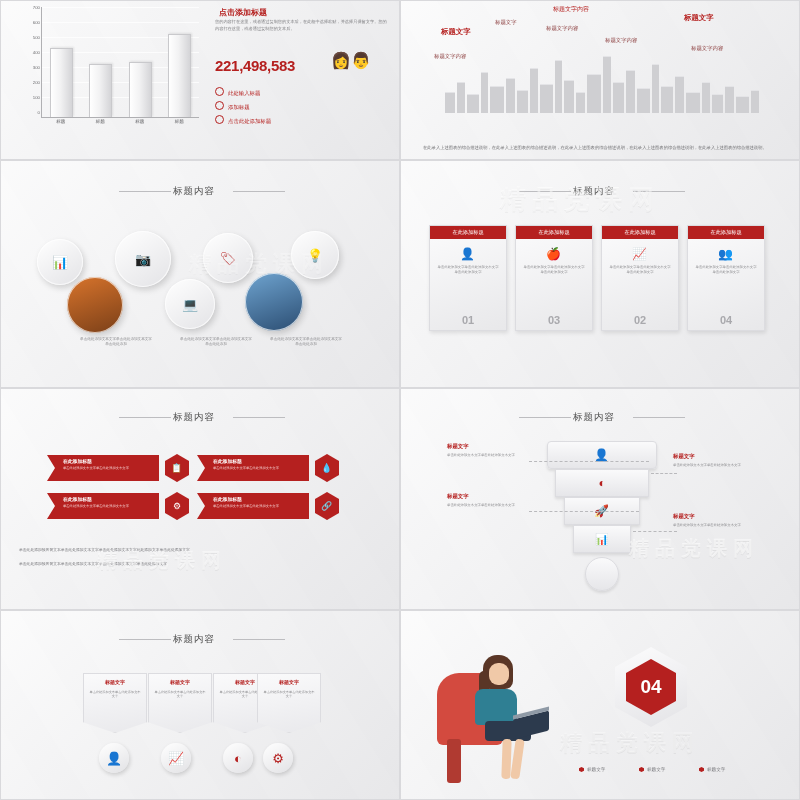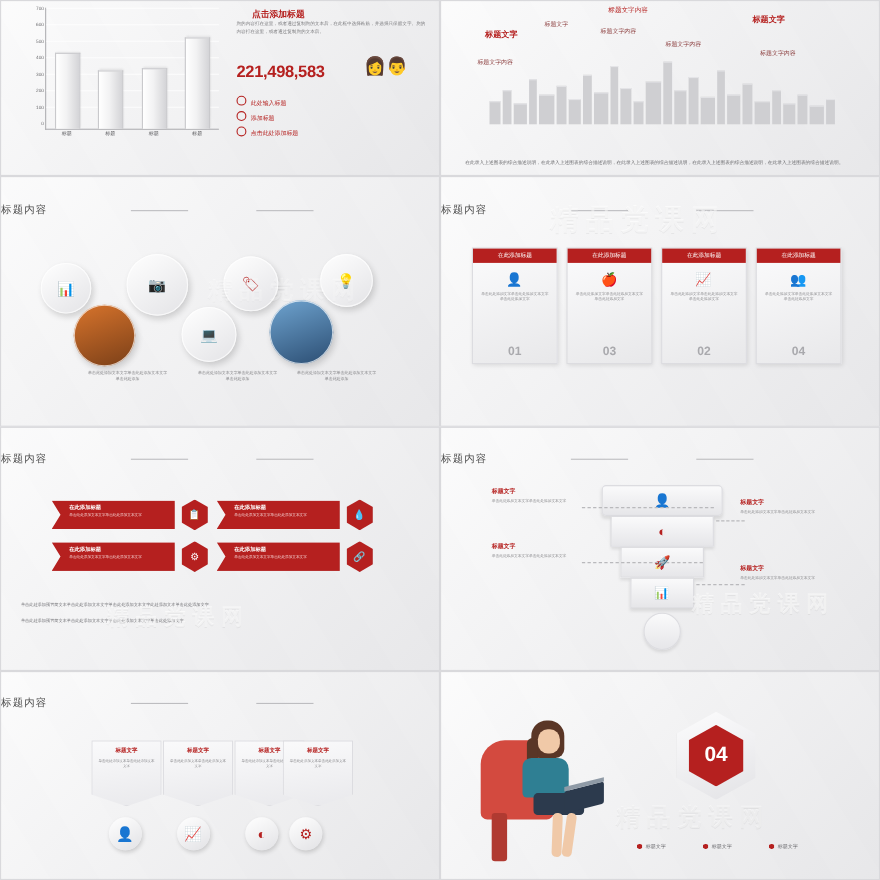--- a/index.html
+++ b/index.html
@@ -23,21 +23,21 @@
   
   .s1{left:0;   top:0;   width:400px;height:160px;}
   .s2{left:400px;top:0;  width:400px;height:160px;}
   .s3{left:0;   top:160px;width:400px;height:228px;}
   .s4{left:400px;top:160px;width:400px;height:228px;}
   .s5{left:0;   top:388px;width:400px;height:222px;}
   .s6{left:400px;top:388px;width:400px;height:222px;}
   .s7{left:0;   top:610px;width:400px;height:190px;}
   .s8{left:400px;top:610px;width:400px;height:190px;}
   .ttl-center{
-    text-align:left;font-size:9.5px;color:#4c4c4c;letter-spacing:1px;
+    text-align:center;font-size:9.5px;color:#4c4c4c;letter-spacing:1px;
     position:absolute;left:0;right:12px;
   }
   .ttl-line{
     position:absolute;height:1px;background:#bdbdc0;top:50%;
   }
   .dotline{
     position:absolute;border-top:1px dashed #b9b9bc;
   }
 
   
@@ -45,21 +45,21 @@
   .axis-y{position:absolute;left:0;top:0;width:22px;height:110px;}
   .axis-y div{position:absolute;right:1px;font-size:4.3px;color:#6d6d70;line-height:5px;}
   .gridwrap{position:absolute;left:22px;top:0;right:0;height:110px;border-left:1px solid #b0b0b3;border-bottom:1px solid #b0b0b3;}
   .grid{position:absolute;left:0;right:0;height:1px;background:rgba(255,255,255,.75);}
   .bars{position:absolute;left:0;right:0;bottom:0;top:0;display:flex;align-items:flex-end;justify-content:space-around;}
   .bar{width:21px;background:linear-gradient(to right,#ffffff 0%,#f2f2f3 45%,#d4d4d7 100%);
        border:1px solid #c9c9cc;border-bottom:none;box-shadow:1px -1px 2px rgba(0,0,0,.09);}
   .xlabels{position:absolute;left:22px;right:0;top:112px;display:flex;justify-content:space-around;}
   .xlabels span{font-size:4.6px;color:#5d5d60;}
 
-  .s1 .head{position:absolute;left:228px;top:6px;font-size:8px;font-weight:bold;color:#b5201f;}
+  .s1 .head{position:absolute;left:218px;top:6px;font-size:8px;font-weight:bold;color:#b5201f;}
   .s1 .para{position:absolute;left:214px;top:18px;width:175px;font-size:4.2px;line-height:6.6px;color:#7a7a7d;}
   .bignum{position:absolute;left:214px;top:56px;font-size:15px;font-weight:bold;color:#b5201f;letter-spacing:-.3px;}
   .people{position:absolute;left:330px;top:52px;font-size:16px;color:#b5201f;line-height:16px;}
   .bullet{position:absolute;left:214px;font-size:5.4px;color:#b5201f;}
   .bullet .ring{display:inline-block;width:7px;height:7px;border:1.2px solid #b5201f;border-radius:50%;margin-right:4px;vertical-align:-1px;}
 
   
   .skyline{position:absolute;left:40px;bottom:46px;width:320px;height:64px;}
   .sk{position:absolute;bottom:0;background:#cfcfd2;border-top:1px solid #e4e4e7;}
   .s2 .lab{position:absolute;font-size:5.4px;color:#8a3b3b;}

